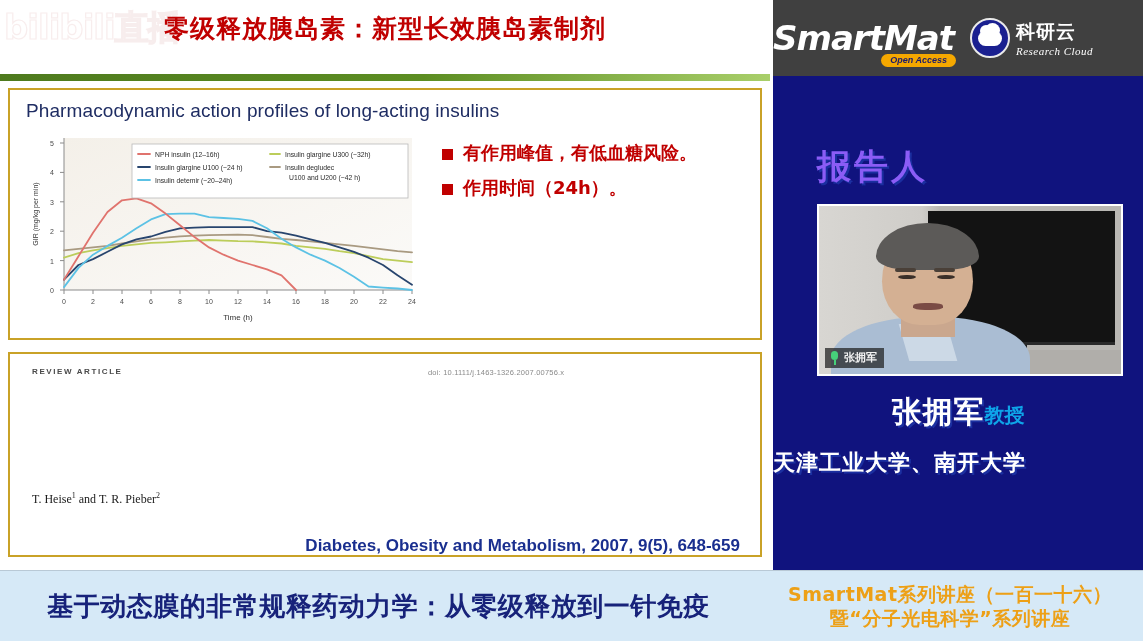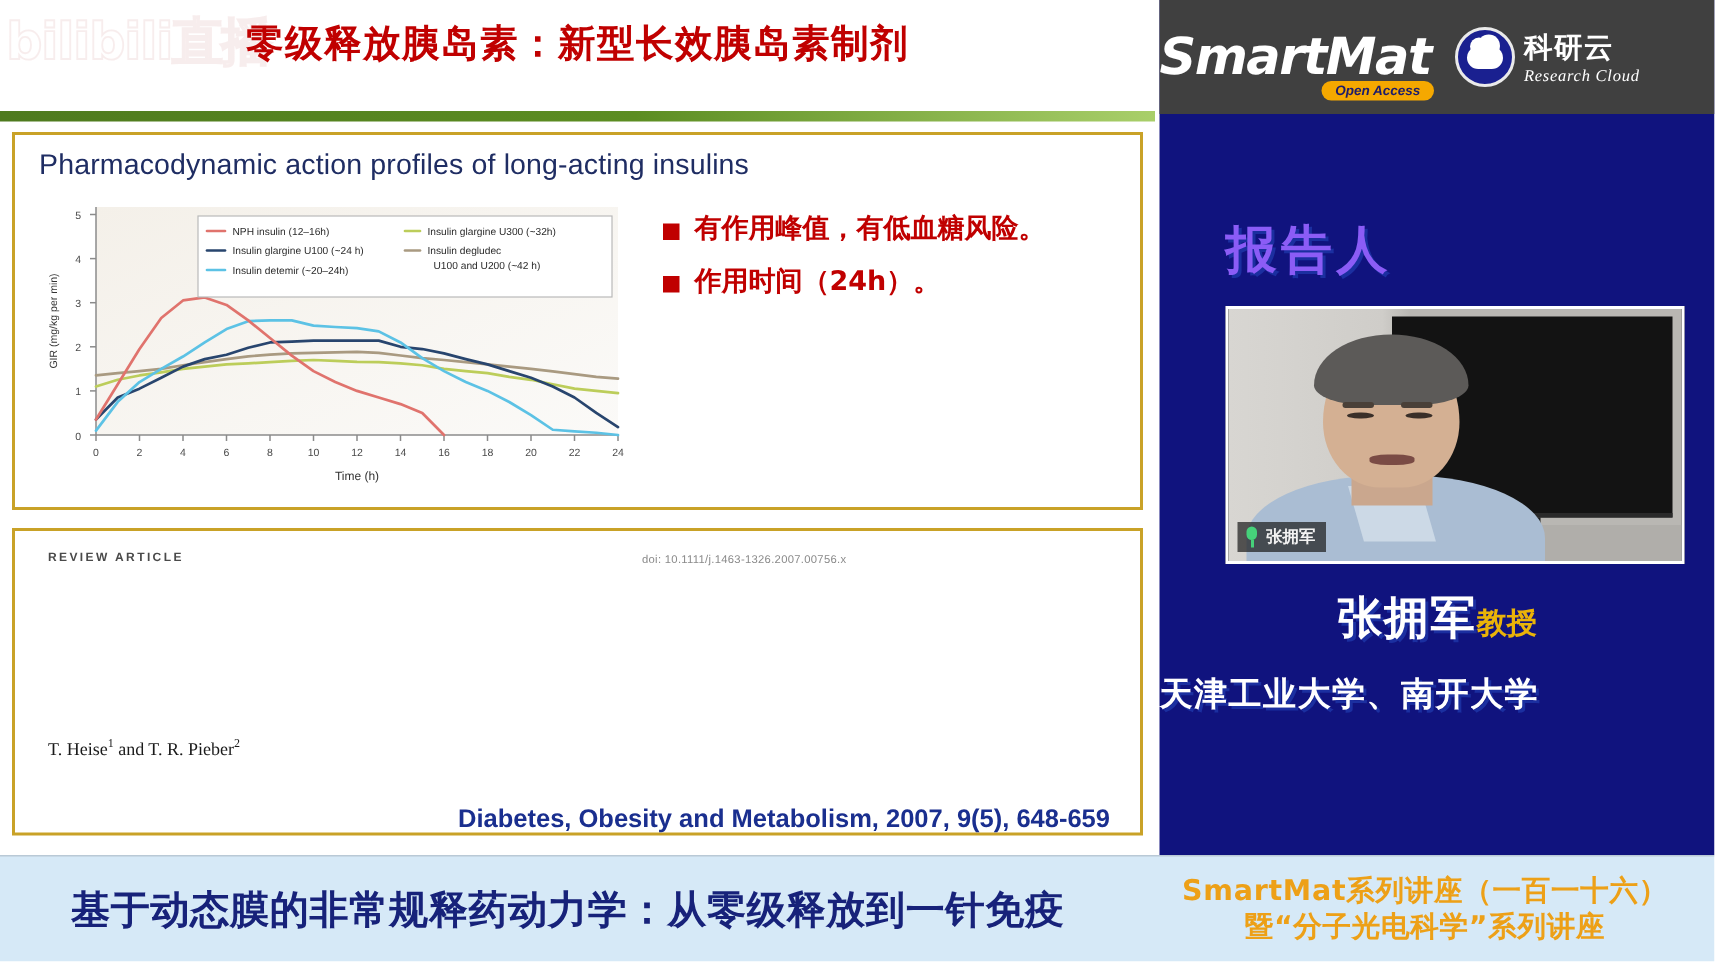--- a/index.html
+++ b/index.html
@@ -294,21 +294,21 @@
   #speaker-name {
     position: absolute; left: 0; top: 392px; width: 370px;
     text-align: center;
   }
   #speaker-name .nm {
     font-size: 30px; font-weight: bold; color: #ffffff;
     letter-spacing: 1px; text-shadow: 2px 2px 0 #1b2fa0;
     font-family: "DejaVu Sans", sans-serif;
   }
   #speaker-name .ttl {
-    font-size: 20px; font-weight: bold; color: #eab308;
+    font-size: 20px; font-weight: bold; color: #0ea5e9;
     font-family: Liberation Serif, serif;
   }
   #speaker-affil {
     position: absolute; left: 0; top: 448px; width: 370px;
     font-size: 22px; font-weight: bold; color: #ffffff;
     letter-spacing: 1px; text-shadow: 2px 2px 0 #1b2fa0;
     font-family: "DejaVu Sans", sans-serif;
   }
 
   

